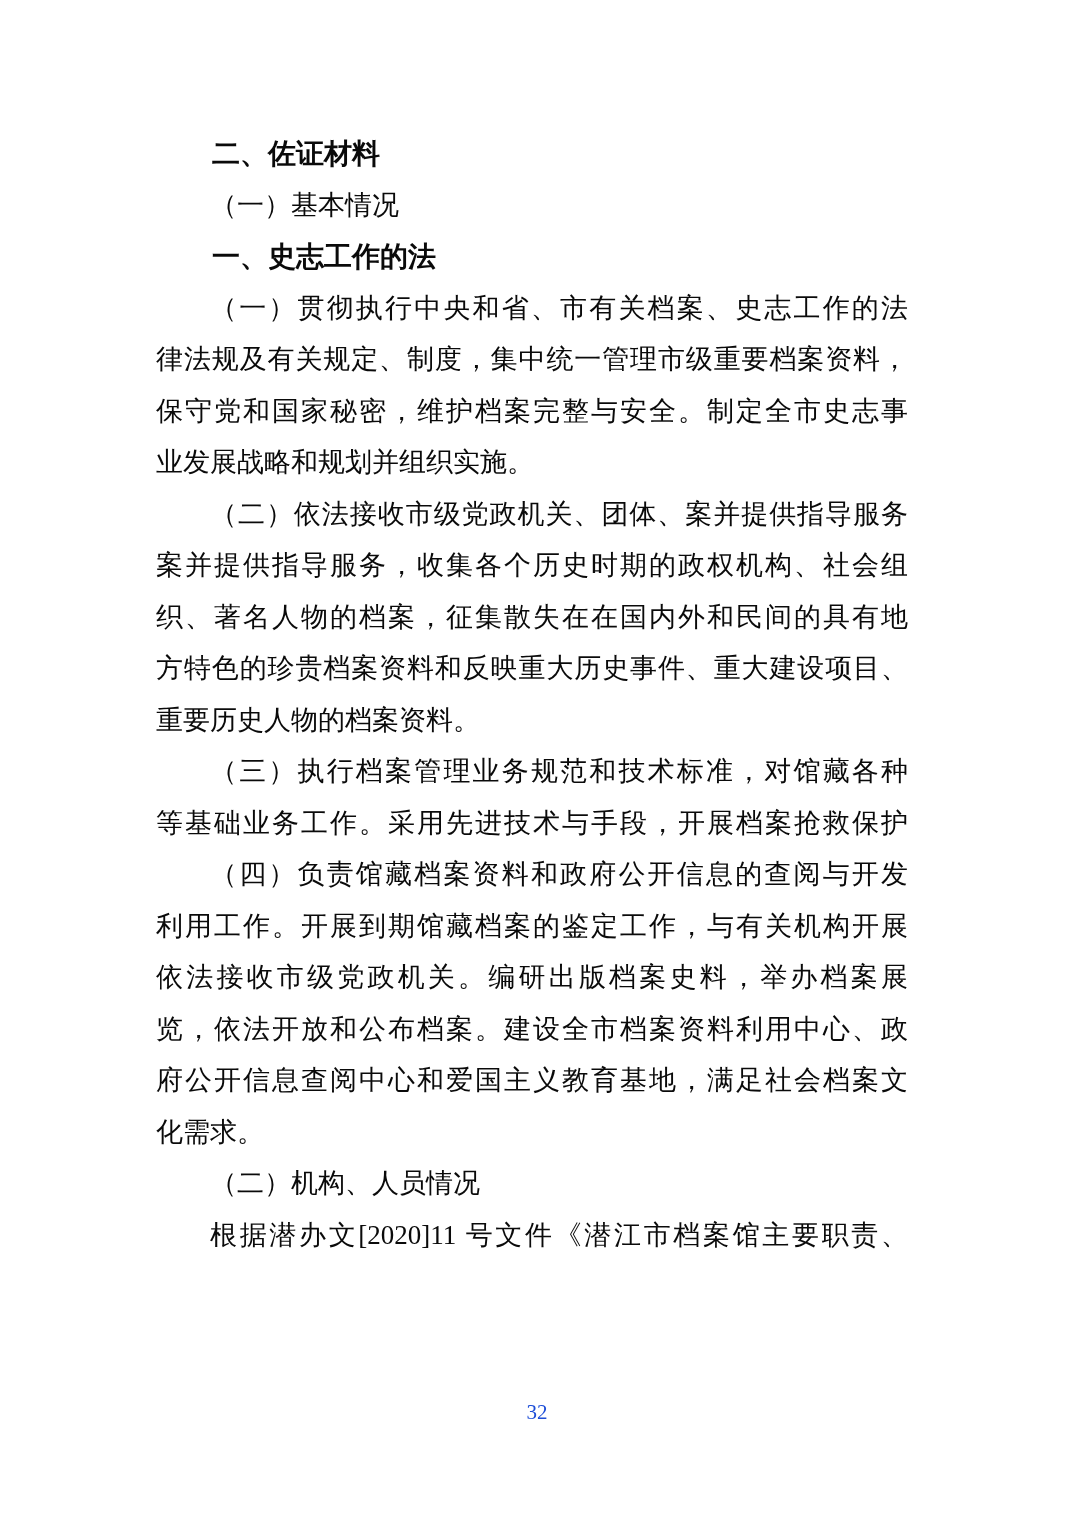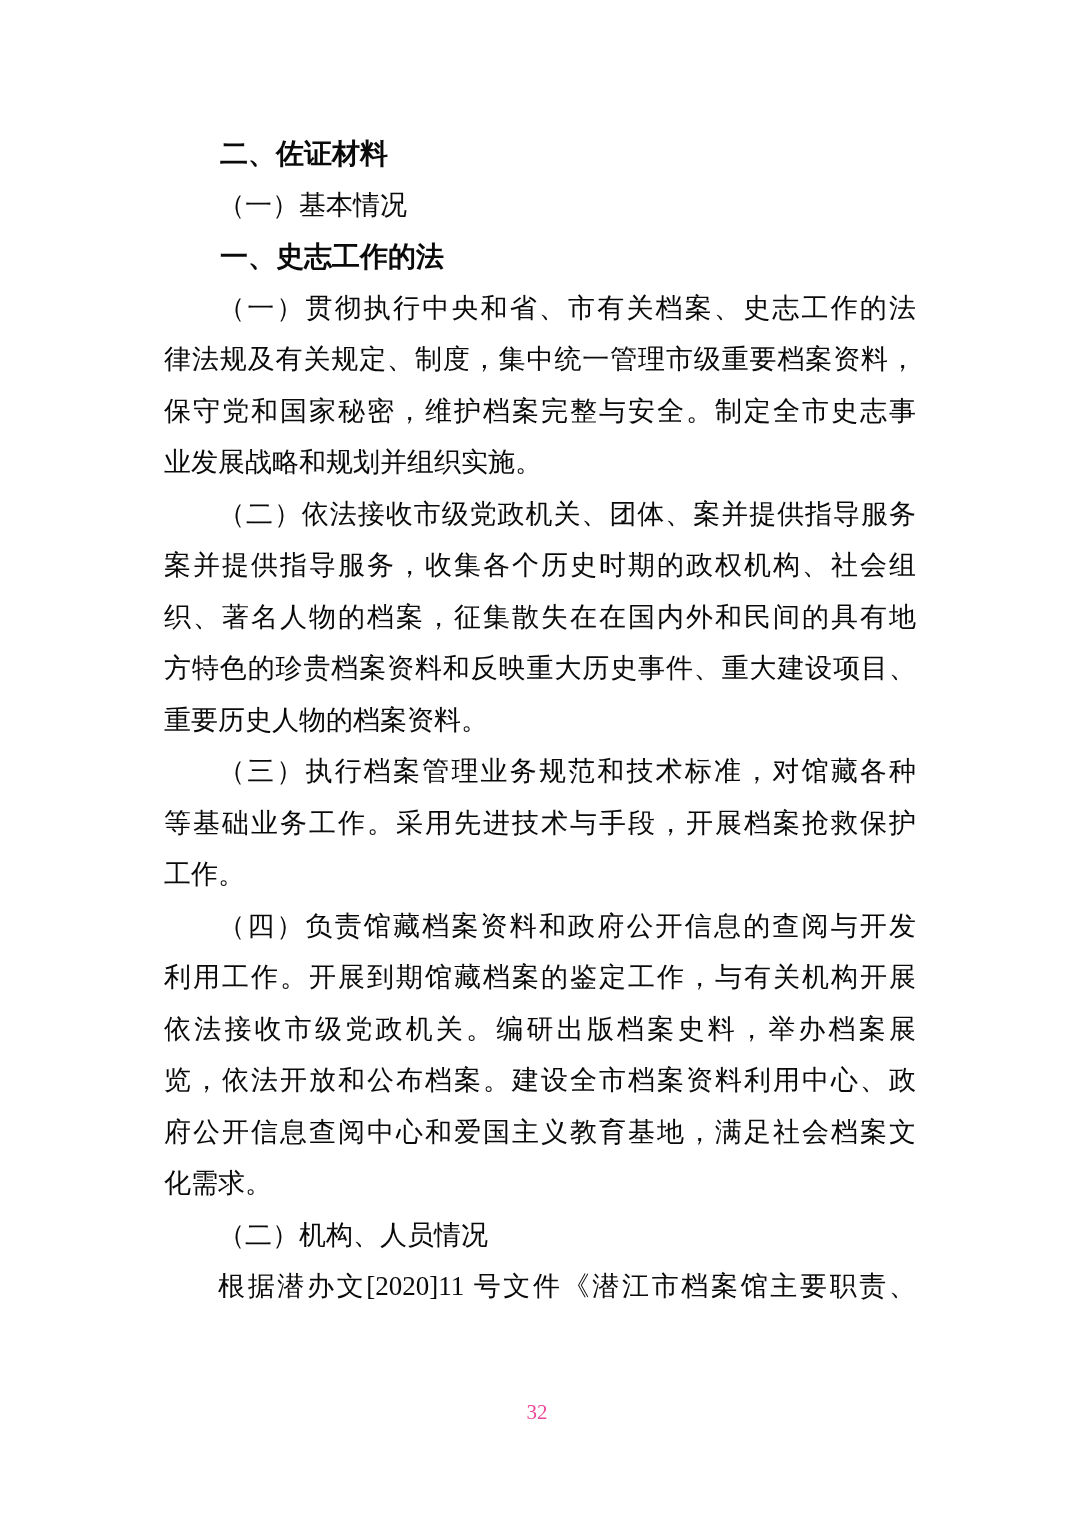--- a/index.html
+++ b/index.html
@@ -11,21 +11,21 @@
     position: relative;
     width: 1074px;
     height: 1520px;
     background: #ffffff;
     overflow: hidden;
     font-family: "Liberation Serif", serif;
     color: #000000;
   }
   .textcol {
     position: absolute;
-    left: 164px;
+    left: 156px;
     top: 128px;
     width: 752px;
   }
   .line {
     font-size: 27px;
     line-height: 51.5px;
     height: 51.5px;
     color: #0a0a0a;
     font-family: "Liberation Serif", serif;
     white-space: normal;
@@ -52,21 +52,21 @@
   }
   .pageno {
     position: absolute;
     top: 1398px;
     left: 0;
     width: 100%;
     text-align: center;
     font-size: 21px;
     line-height: 28px;
     font-family: "Liberation Serif", serif;
-    color: #ec4899;
+    color: #1d4ed8;
   }
 </style>
 </head>
 <body>
 
 <div class="page">
   <div class="textcol">
 
     <div class="line h1 indent">二、佐证材料</div>
     <div class="line h2 indent">（一）基本情况</div>
@@ -78,21 +78,20 @@
     <div class="line">业发展战略和规划并组织实施。</div>
 
     <div class="line just indent">（二）依法接收市级党政机关、团体、案并提供指导服务</div>
     <div class="line just">案并提供指导服务，收集各个历史时期的政权机构、社会组</div>
     <div class="line just">织、著名人物的档案，征集散失在在国内外和民间的具有地</div>
     <div class="line just">方特色的珍贵档案资料和反映重大历史事件、重大建设项目、</div>
     <div class="line">重要历史人物的档案资料。</div>
 
     <div class="line just indent">（三）执行档案管理业务规范和技术标准，对馆藏各种</div>
     <div class="line just">等基础业务工作。采用先进技术与手段，开展档案抢救保护</div>
-    <div class="line">工作。</div>
 
     <div class="line just indent">（四）负责馆藏档案资料和政府公开信息的查阅与开发</div>
     <div class="line just">利用工作。开展到期馆藏档案的鉴定工作，与有关机构开展</div>
     <div class="line just">依法接收市级党政机关。编研出版档案史料，举办档案展</div>
     <div class="line just">览，依法开放和公布档案。建设全市档案资料利用中心、政</div>
     <div class="line just">府公开信息查阅中心和爱国主义教育基地，满足社会档案文</div>
     <div class="line">化需求。</div>
 
     <div class="line h2 indent">（二）机构、人员情况</div>
 

